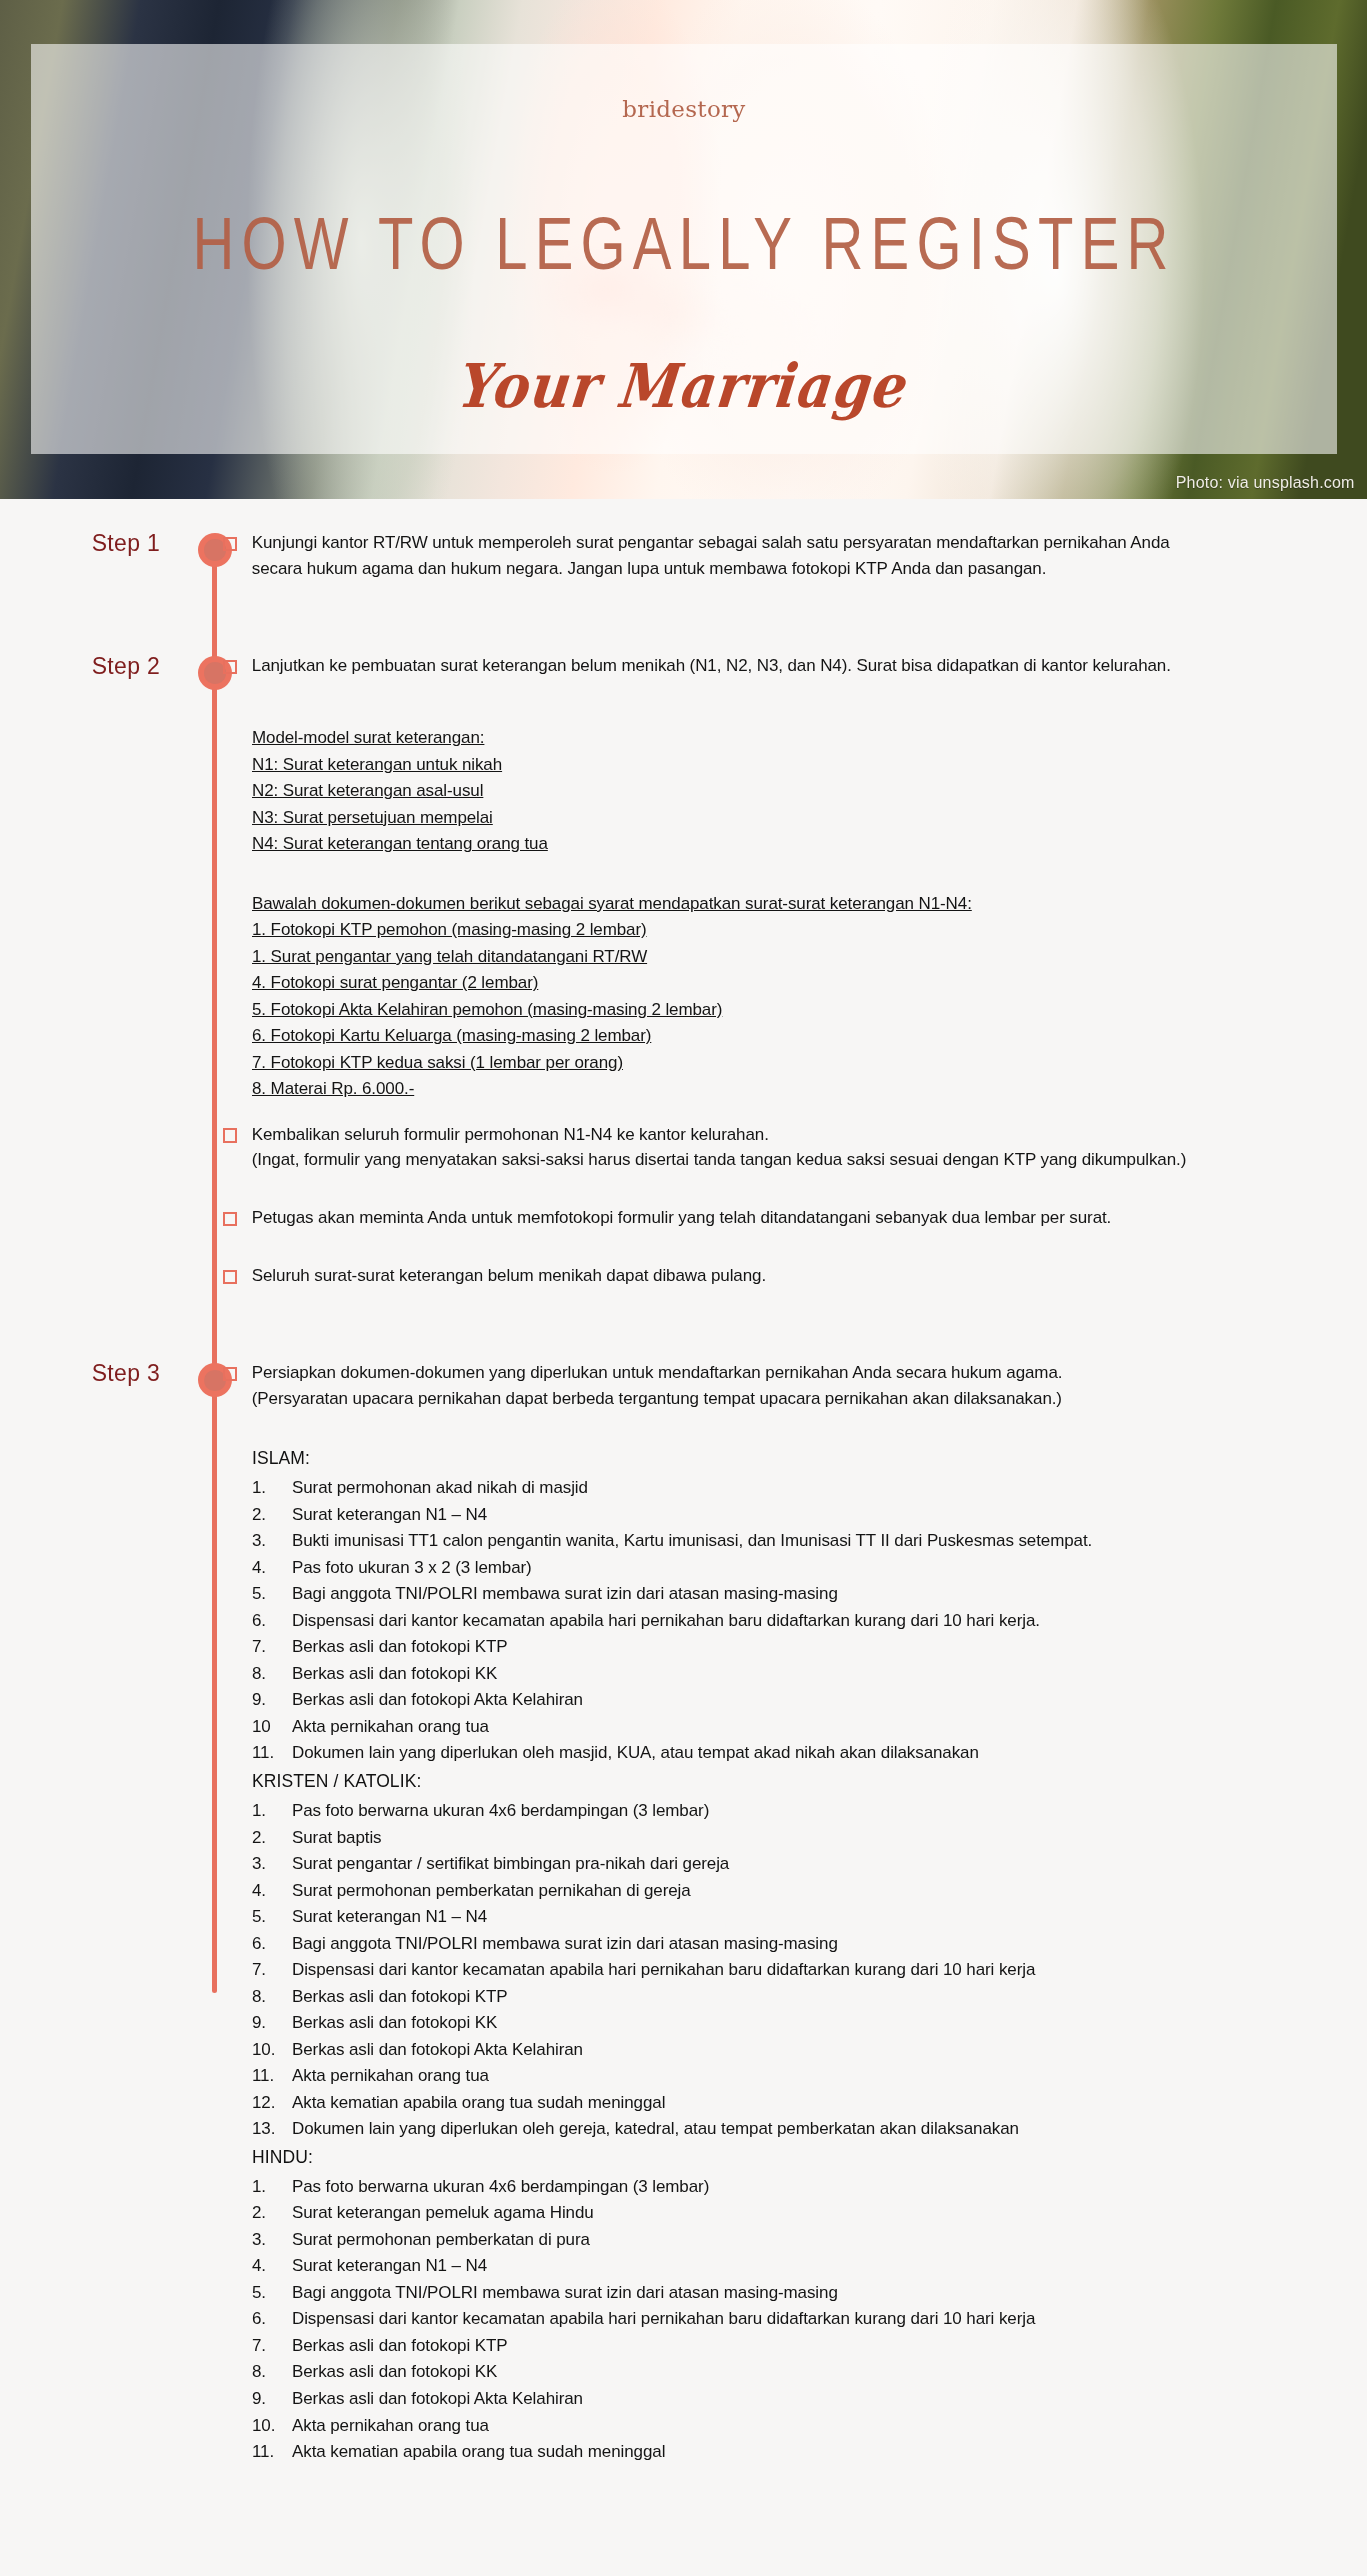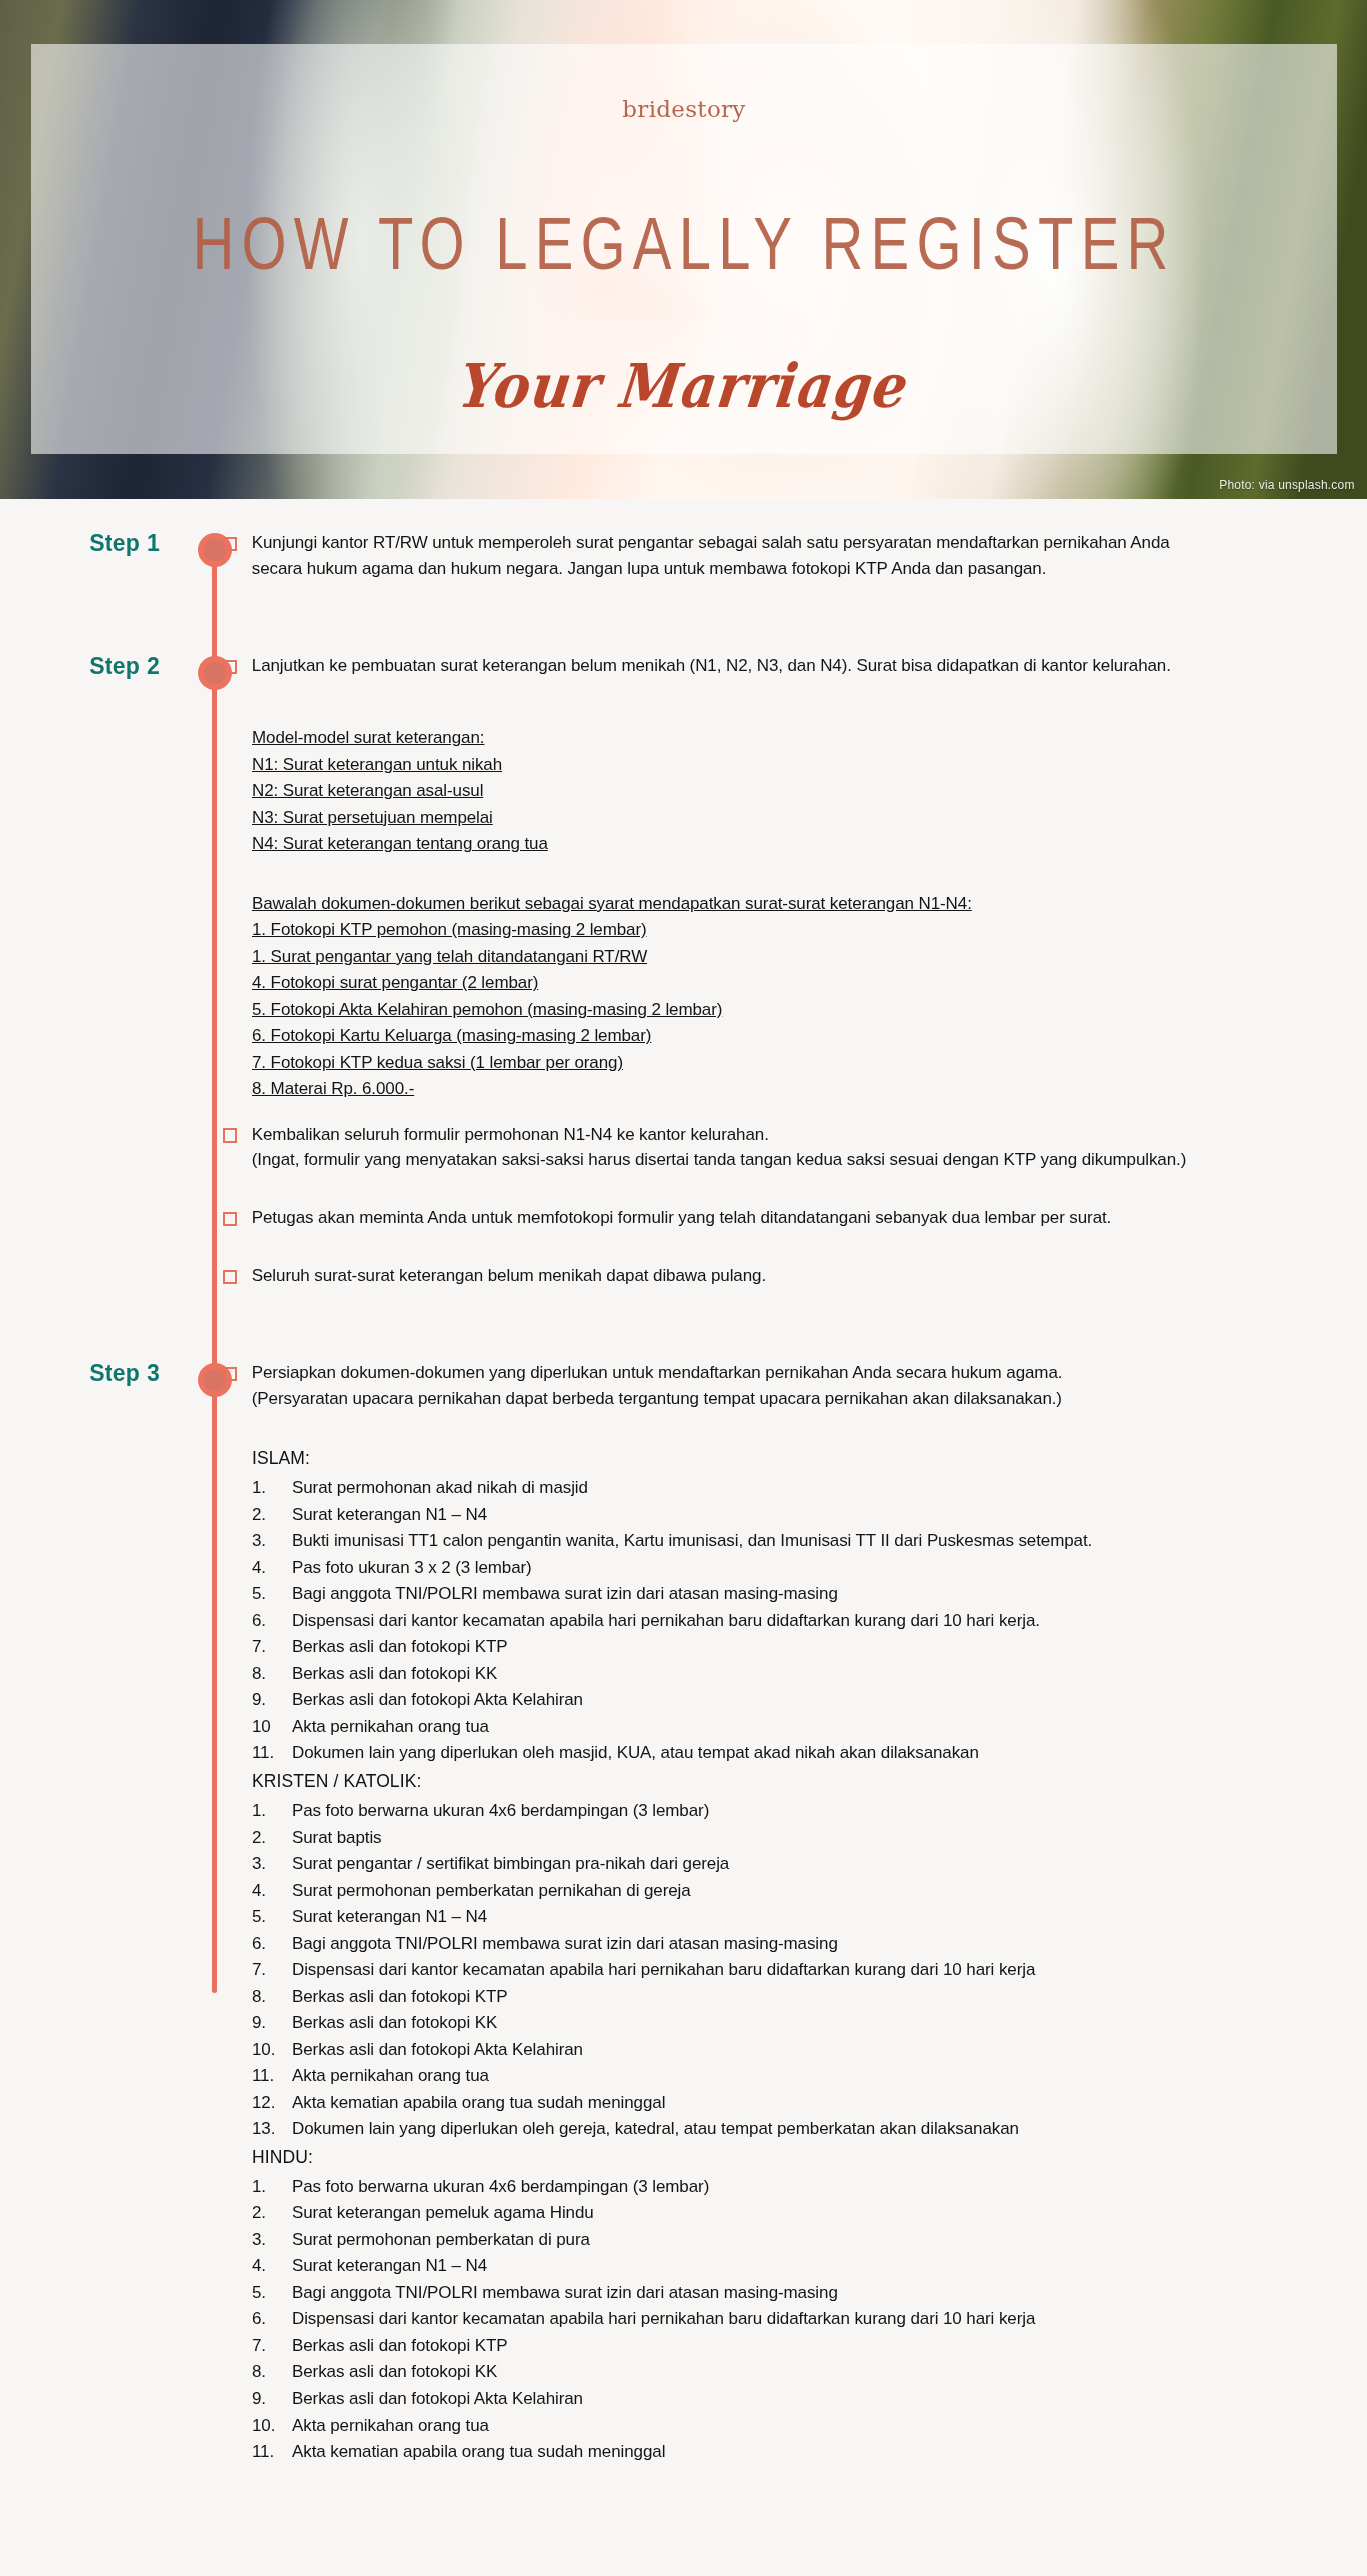--- a/index.html
+++ b/index.html
@@ -93,21 +93,21 @@
     font-size:54px;
     font-weight:700;
     letter-spacing:1px;
     color:#b9472b;
     transform:skewX(-8deg) scaleY(1.12);
   }
   .photo-credit {
     position:absolute;
     right:12.4px;
     bottom:7.2px;
-    font-size:12px;
+    font-size:16px;
     color:#efece6;
     letter-spacing:0.2px;
     text-shadow:0 0.5px 1px rgba(0,0,0,0.35);
   }
 
   
   .body-wrap {
     position:relative;
     padding-top:31px;
     padding-bottom:77px;
@@ -130,22 +130,22 @@
   .step-gutter {
     position:relative;
     width:223px;
     flex:0 0 223px;
   }
   .step-label {
     position:absolute;
     right:63px;
     top:0;
     font-size:23px;
-    font-weight:700;
-    color:#0f766e;
+    font-weight:400;
+    color:#7f1d1d;
     letter-spacing:0.3px;
     white-space:nowrap;
   }
   .step-dot {
     position:absolute;
     left:198px;
     top:3.1px;
     width:34px;
     height:34px;
     border-radius:50%;

